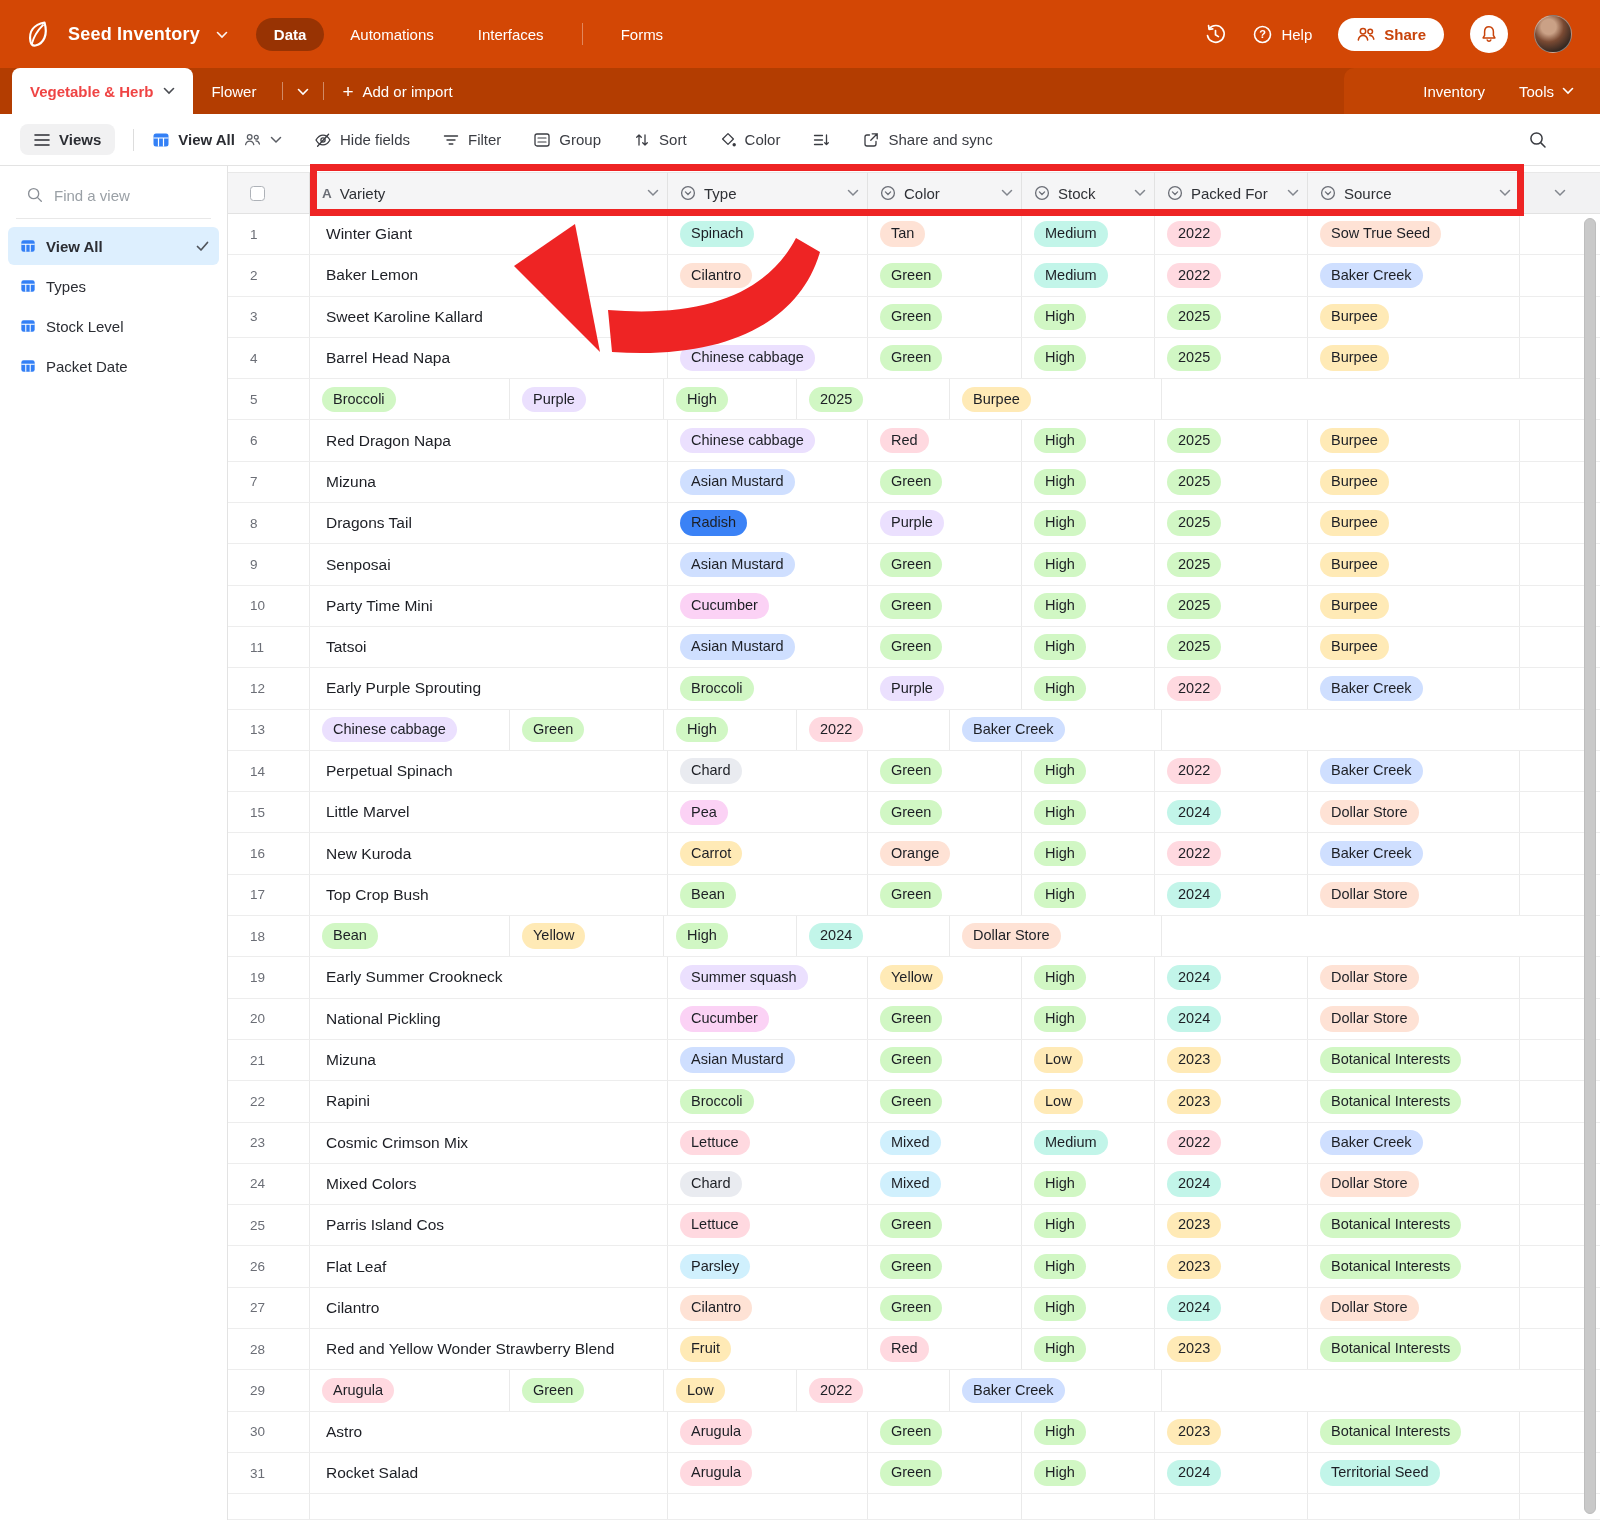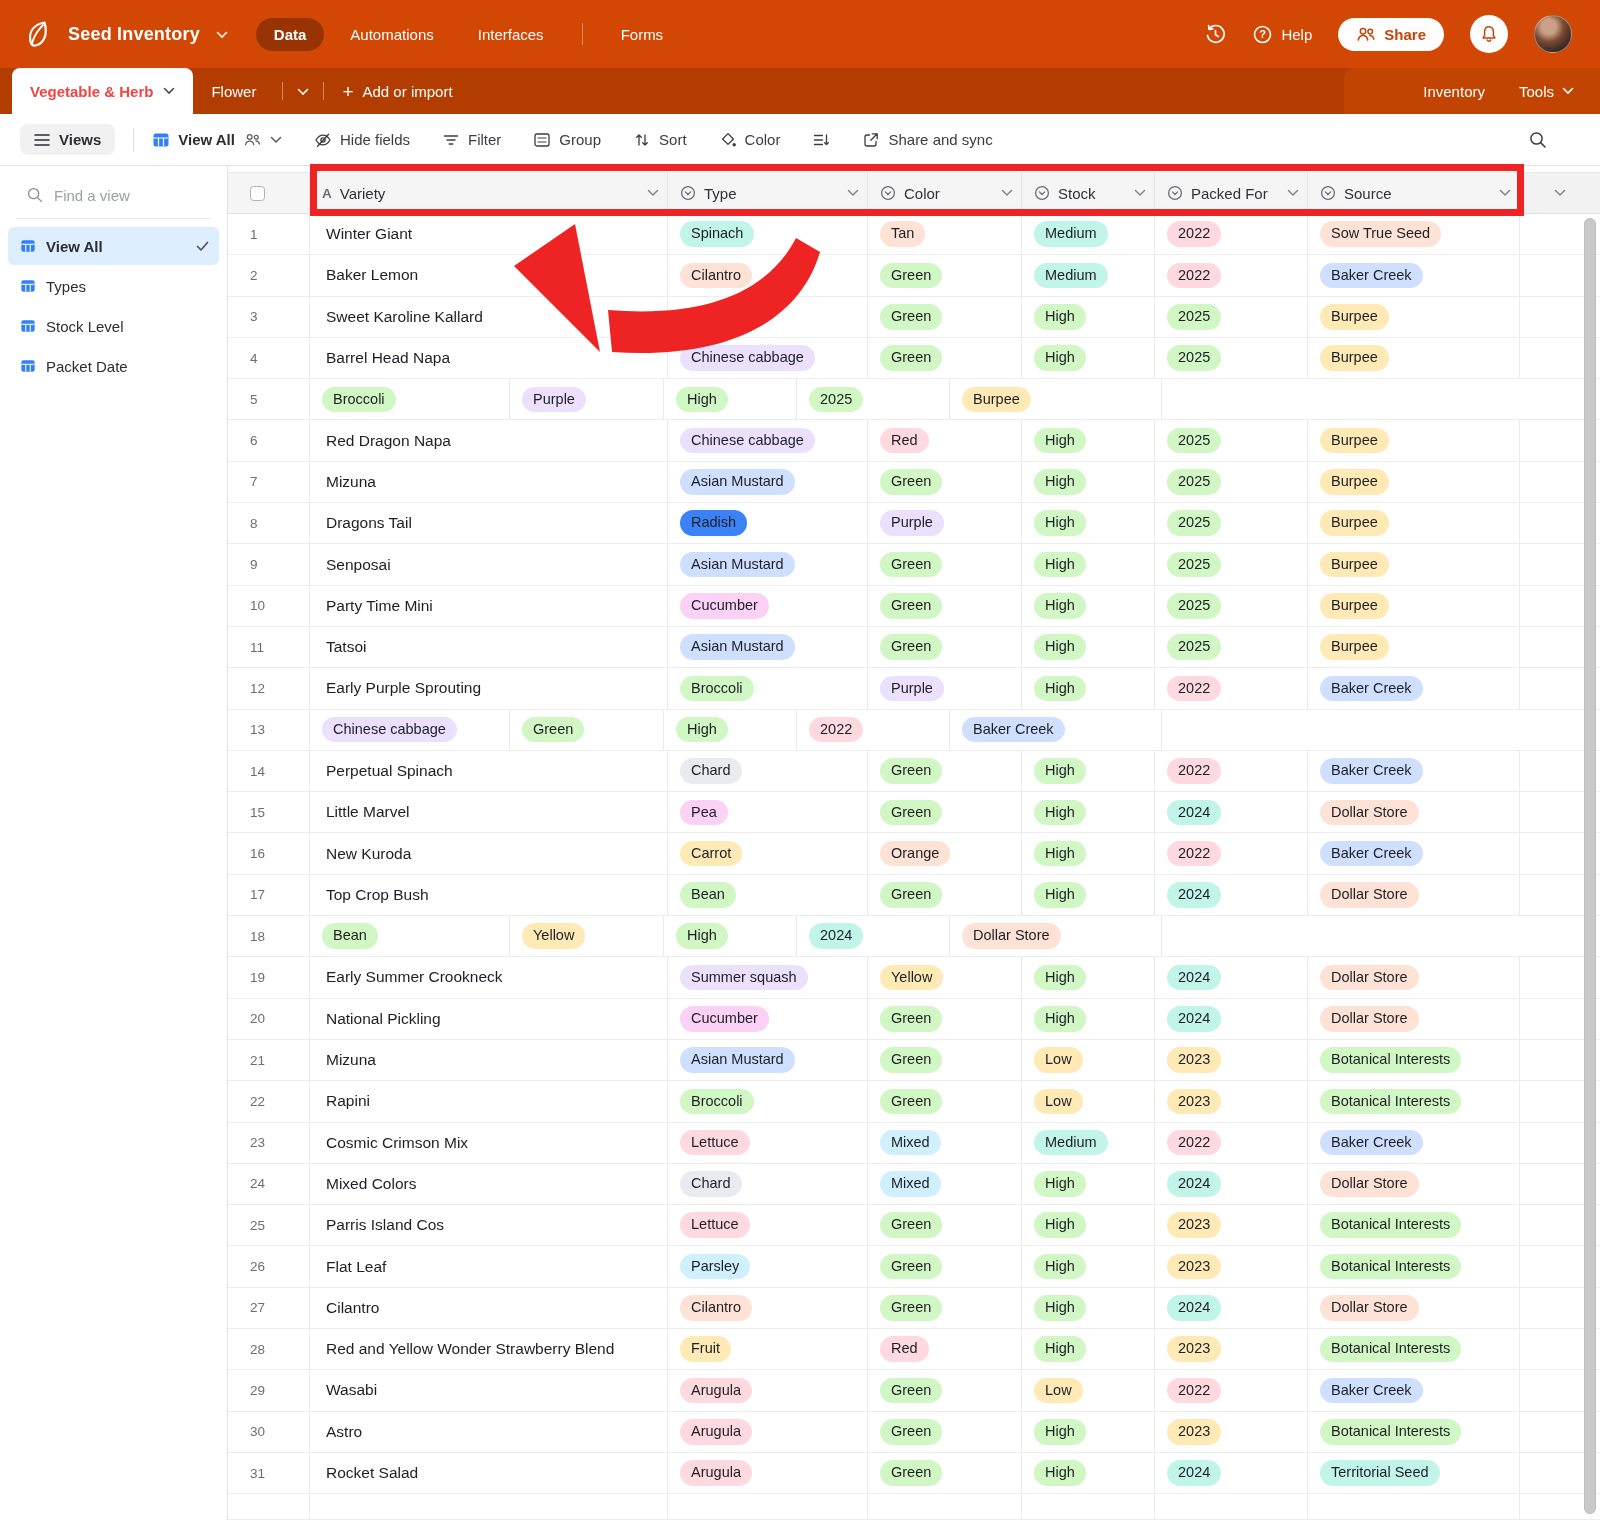--- a/index.html
+++ b/index.html
@@ -1085,23 +1085,20 @@
     <div class="cell cell-source">
             <span class="badge" style="background: rgb(209, 247, 196);">Botanical Interests</span>
           </div>
     <div class="cell cell-extra"></div>
   </div>
 
   <div class="row">
     <div class="cell cell-num">
             <span>29</span>
           </div>
-    <div class="cell cell-variety">
-            <span>Wasabi</span>
-          </div>
     <div class="cell cell-type">
             <span class="badge" style="background: rgb(255, 217, 224);">Arugula</span>
           </div>
     <div class="cell cell-color">
             <span class="badge" style="background: rgb(209, 247, 196);">Green</span>
           </div>
     <div class="cell cell-stock">
             <span class="badge" style="background: rgb(255, 234, 182);">Low</span>
           </div>
     <div class="cell cell-packed">

